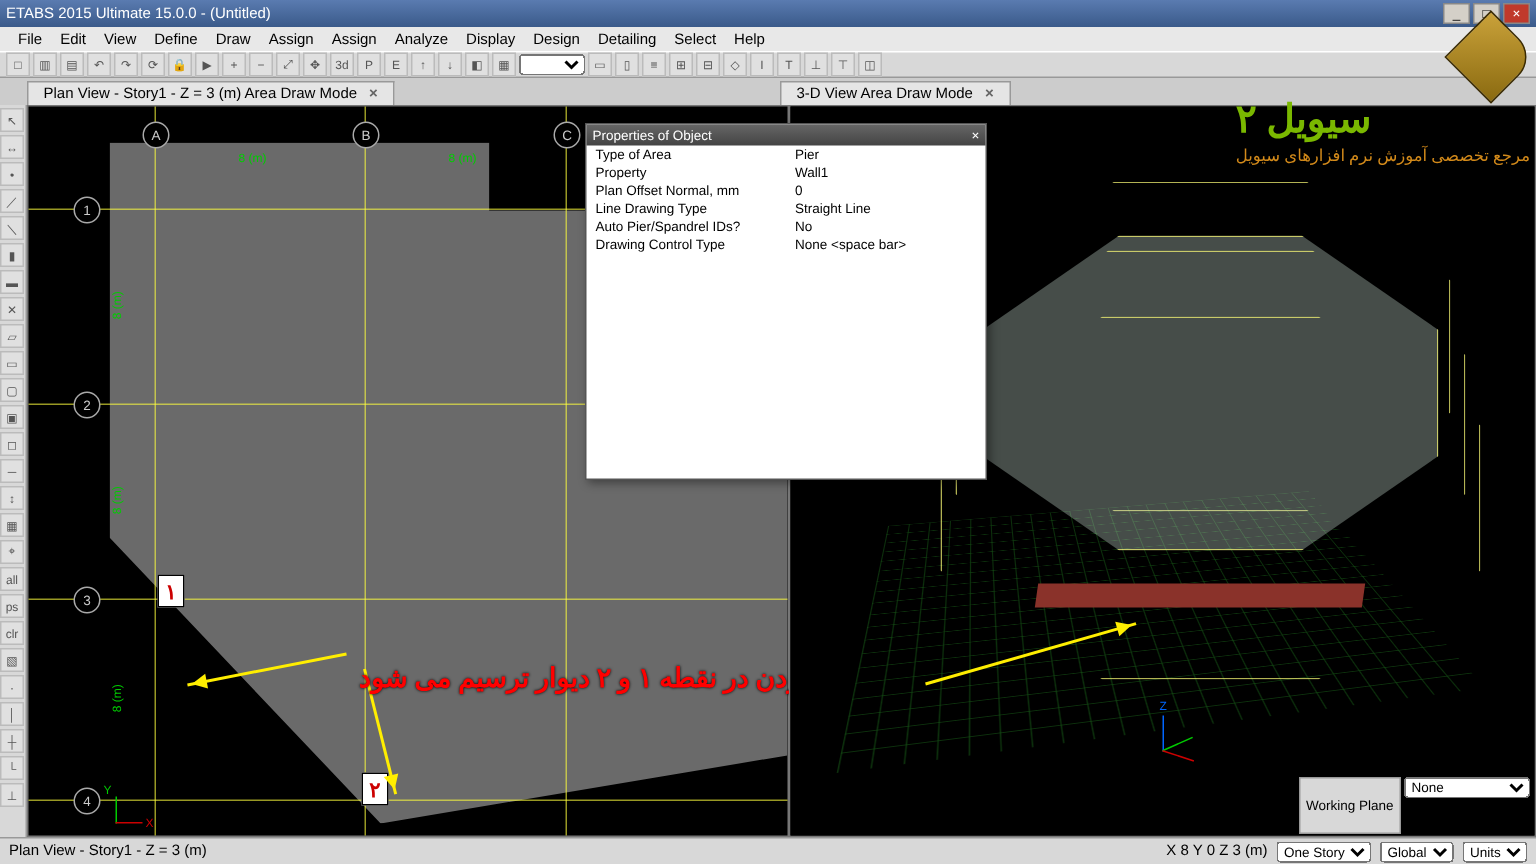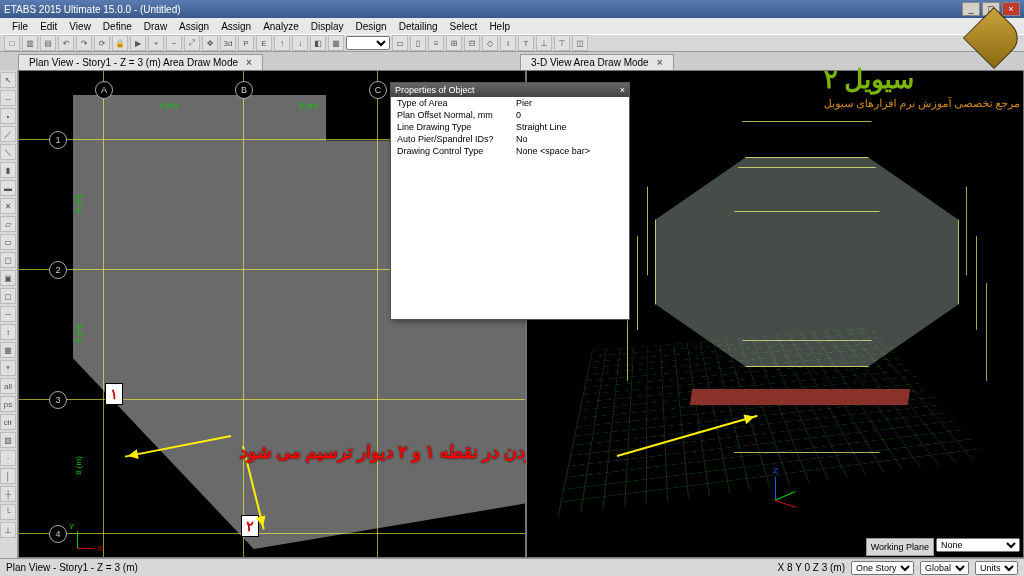--- a/index.html
+++ b/index.html
@@ -38,21 +38,21 @@
   .axis-origin .ay{position:absolute;width:1px;height:18px;background:#0c0;bottom:0;}
   .axis-origin .ax{position:absolute;height:1px;width:18px;background:#c00;bottom:0;}
 
   .wallband{position:absolute;height:16px;background:#8a322a;}
 
   .point-label{position:absolute;width:18px;height:22px;background:#fff;border:1px solid #000;color:#c00;font-weight:bold;font-size:14px;display:flex;align-items:center;justify-content:center;}
   .annotation{position:absolute;color:#ff0000;font-size:18px;font-weight:bold;direction:rtl;text-shadow:0 0 2px #000;font-family:Tahoma;}
   .arrow-line{position:absolute;height:2px;background:#ffee00;transform-origin:left center;}
   .arrow-line::after{content:"";position:absolute;right:-2px;top:-4px;border:5px solid transparent;border-left:10px solid #ffee00;}
 
-  .propwin{position:absolute;left:390px;top:82px;width:240px;height:238px;background:#fff;border:1px solid #555;box-shadow:2px 2px 6px rgba(0,0,0,.4);font-size:9px;z-index:50;}
+  .propwin{position:absolute;left:390px;top:82px;width:268px;height:238px;background:#fff;border:1px solid #555;box-shadow:2px 2px 6px rgba(0,0,0,.4);font-size:9px;z-index:50;}
   .propwin .pttl{height:14px;background:linear-gradient(#666,#444);color:#fff;font-size:9px;display:flex;align-items:center;padding:0 4px;justify-content:space-between;}
   .propwin table{width:100%;font-size:9px;border-collapse:collapse;}
   .propwin td{padding:1px 6px;}
   .propwin td:first-child{width:50%;}
 
   .view3d-content{position:absolute;inset:0;background:#000;}
   .grid3d{position:absolute;left:42px;top:34px;right:14px;bottom:72px;
     background:
       linear-gradient(rgba(20,80,20,.6) 1px,transparent 1px) 0 0/100% 20px,
       linear-gradient(90deg,rgba(20,80,20,.6) 1px,transparent 1px) 0 0/20px 100%;
@@ -257,41 +257,45 @@
     <span>Properties of Object</span>
     <span>×</span>
   </div>
   <table>
     <tbody>
         <tr>
           <td>Type of Area</td>
           <td>Pier</td>
         </tr>
     <tr>
+          <td>Property</td>
+          <td>Wall1</td>
+        </tr>
+    <tr>
           <td>Plan Offset Normal, mm</td>
           <td>0</td>
         </tr>
     <tr>
           <td>Line Drawing Type</td>
           <td>Straight Line</td>
         </tr>
     <tr>
           <td>Auto Pier/Spandrel IDs?</td>
           <td>No</td>
         </tr>
     <tr>
           <td>Drawing Control Type</td>
           <td>None  &lt;space bar&gt;</td>
         </tr>
   </tbody>
     </table>
 </div>
 
 <div class="little-views" style="bottom:20px;right:4px;">
-  <span style="font-size:9px;background:#d8d8d8;border:1px solid #999;padding:3px 4px;">Working Plane</span>
+  <span style="font-size:9px;background:#d8d8d8;border:1px solid #999;padding:13px 4px;">Working Plane</span>
   <select class="seldrop"><option>None</option></select>
 </div>
 
 <div class="statusbar">
   <span>Plan View - Story1 - Z = 3 (m)</span>
   <div class="right">
     <span>X 8  Y 0  Z 3 (m)</span>
     <select><option>One Story</option></select>
     <select><option>Global</option></select>
     <select><option>Units</option></select>

